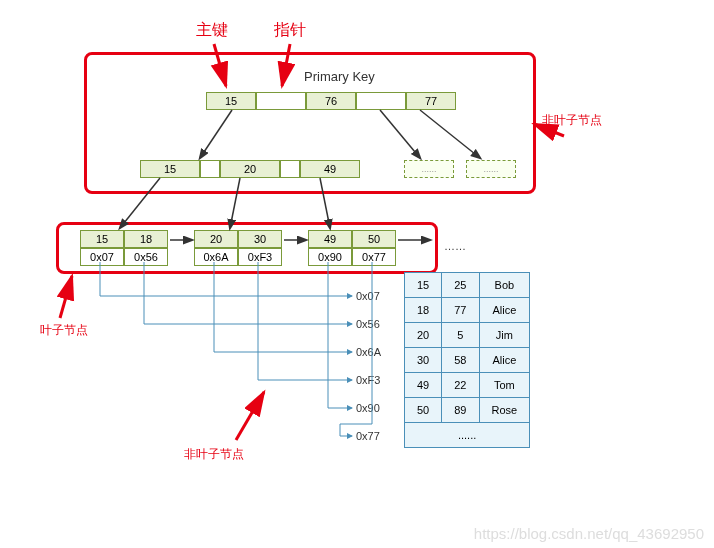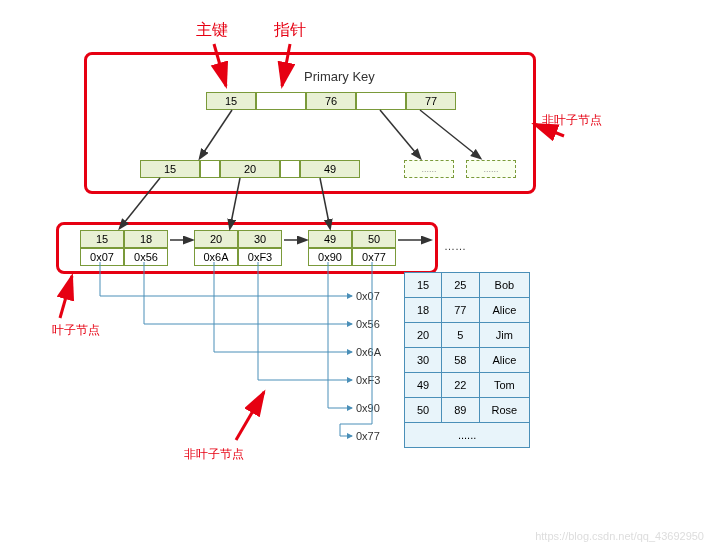--- a/index.html
+++ b/index.html
@@ -11,30 +11,30 @@
 .cell{border:1px solid #7a9a3a;background:#e8f0d4;text-align:center;font-size:11px;padding:2px 0;box-sizing:border-box}
 .cell-w{width:50px}
 .cell-n{width:60px}
 .dashcell{border:1px dashed #7a9a3a;background:#fafff0;width:50px;height:18px;box-sizing:border-box;text-align:center;font-size:9px;color:#999;padding-top:3px}
 .leaf{position:absolute;display:flex;flex-direction:column}
 .leafrow{display:flex}
 .addr{position:absolute;font-size:11px;color:#333}
 .dtable{position:absolute;border-collapse:collapse}
 .dtable th{font-weight:400;font-size:12px;padding:4px 10px;text-align:center;color:#333}
 .dtable td{border:1px solid #4a8fb8;background:#e8f4fa;text-align:center;font-size:11px;padding:6px 12px}
-.watermark{position:absolute;bottom:6px;right:10px;color:#ddd;font-size:11px}
+.watermark{position:absolute;bottom:6px;right:10px;color:#ddd;font-size:15px}
 svg{position:absolute;top:0;left:0;pointer-events:none}
 </style>
 </head>
 <body>
 
 <div class="lbl" style="left:196px;top:20px">主键</div>
 <div class="lbl" style="left:274px;top:20px">指针</div>
 <div class="lbl lbl-sm" style="left:542px;top:112px">非叶子节点</div>
-<div class="lbl lbl-sm" style="left:52px;top:322px">叶子节点</div>
+<div class="lbl lbl-sm" style="left:40px;top:322px">叶子节点</div>
 <div class="lbl lbl-sm" style="left:184px;top:446px">非叶子节点</div>
 <div class="pk-label" style="left:304px;top:69px">Primary Key</div>
 
 <div class="redbox" style="left:84px;top:52px;width:446px;height:136px"></div>
 <div class="redbox" style="left:56px;top:222px;width:376px;height:46px"></div>
 
 <div class="row" style="left:206px;top:92px">
   <div class="cell cell-w">15</div>
   <div class="cell cell-w" style="background:#fff"></div>
   <div class="cell cell-w">76</div>

